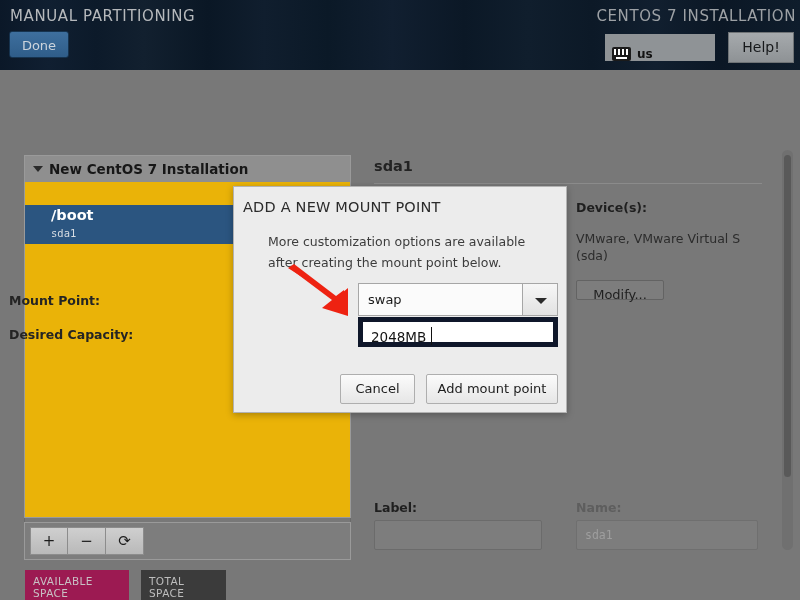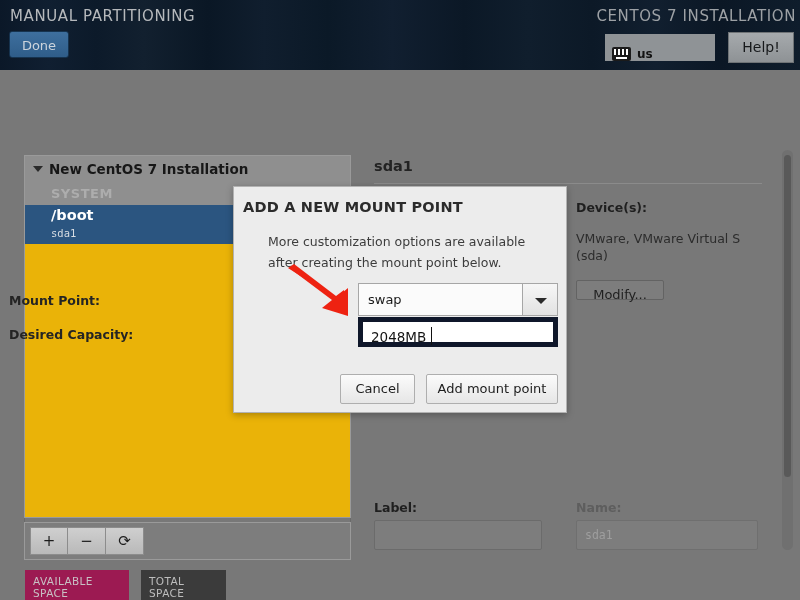--- a/index.html
+++ b/index.html
@@ -355,21 +355,21 @@
     width: 334px; height: 227px;
     background: #ececec;
     border: 1px solid #b2b2b2;
     box-shadow: 0 2px 7px rgba(0,0,0,0.28);
     box-sizing: border-box;
   }
   .dlg-title {
     position: absolute;
     left: 9px; top: 12px;
     font-size: 14.5px;
-    font-weight: bold;
+    font-weight: normal;
     letter-spacing: 0.2px;
     color: #2b2b2b;
   }
   .dlg-sub {
     position: absolute;
     left: 34px; top: 44px;
     width: 290px;
     font-size: 12.5px;
     color: #3c3c3c;
     line-height: 21px;
@@ -483,21 +483,20 @@
   <div class="body-area">
 
     <div class="left-panel"></div>
 
     <div class="panel-list">
       <div class="group-header">
         <span class="tri-down"></span>
         <span class="group-title">New CentOS 7 Installation</span>
       </div>
 
-      <div class="subgroup-label">SYSTEM</div>
 
       <div class="part-row">
         <span class="part-name">/boot</span>
         <span class="part-dev">sda1</span>
         <span class="part-size">286 MiB</span>
         <span class="part-chevron"></span>
       </div>
     </div>
 
     <div class="list-toolbar">

